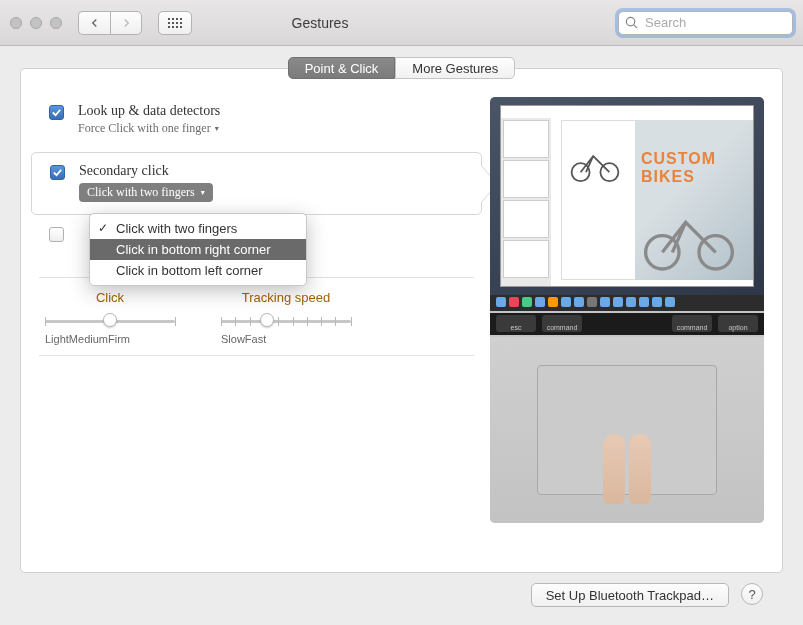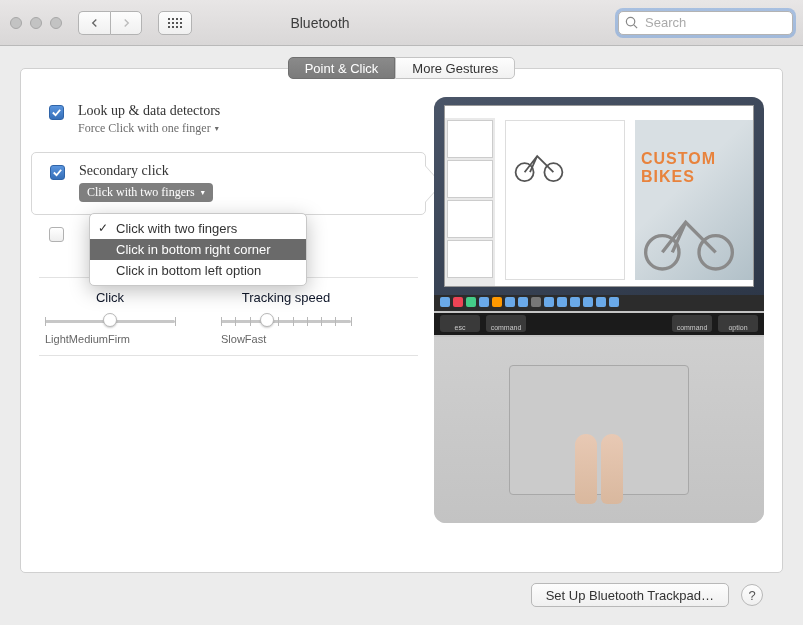--- a/index.html
+++ b/index.html
@@ -83,23 +83,23 @@
 }
 .tab:first-child { border-radius: 5px 0 0 5px; }
 .tab:last-child { border-radius: 0 5px 5px 0; }
 .tab.active {
   background: linear-gradient(#8a8a8a,#7b7b7b);
   color: #fff; border-color: #707070;
 }
 .body-wrap { flex: 1; display: flex; gap: 16px; padding: 18px 18px 8px 18px; position: relative; }
 .left { flex: 1; min-width: 0; position: relative; }
 .preview {
-  width: 330px; height: 426px;
+  width: 274px; height: 426px;
   background: #c5c5c5;
-  border-radius: 12px;
+  border-radius: 5px;
   position: relative;
   overflow: hidden;
 }
 .preview .screen {
   position: absolute; top: 0; left: 0; right: 0; height: 200px;
   background: linear-gradient(160deg,#4a5568 0%, #2d3748 100%);
 }
 .preview .appwin {
   position: absolute; top: 8px; left: 10px; right: 10px; height: 182px;
   background: #fff; border: 1px solid #999;
@@ -200,39 +200,39 @@
 .dropdown-item.checked::before{
   content:"✓"; position:absolute; left:8px; top:3px; font-size:12px;
 }
 .dropdown-item.hl{ background:#6a6a6a; color:#fff;}
 .slider-row{
   display:flex; justify-content:flex-start; gap:46px;
   border-top:1px solid #e2e2e2; border-bottom:1px solid #e2e2e2;
   margin: 6px 0; padding: 12px 6px 10px;
 }
 .slider-block{ flex:0 0 130px; text-align:center;}
-.slider-title{ font-size:13px; color:#0f172a; margin-bottom:8px;}
+.slider-title{ font-size:13px; color:#a16207; margin-bottom:8px;}
 .slider-track{
   position:relative; height:16px; margin-bottom:4px;
 }
 .slider-track .bar{
   position:absolute; left:0; right:0; top:7px; height:3px;
   background:#c7c7c7; border-radius:2px;
 }
 .slider-track .tick{
   position:absolute; top:4px; width:1px; height:9px; background:#b8b8b8;
 }
 .slider-track .thumb{
   position:absolute; top:0; width:14px; height:14px;
   background:#fff; border:1px solid #b8b8b8; border-radius:50%;
   box-shadow:0 1px 2px rgba(0,0,0,.2);
 }
 .slider-labels{ display:flex; justify-content:flex-start; font-size:11px; color:#666;}
 .footer{
-  display:flex; justify-content:flex-end; align-items:center; gap:12px;
+  display:flex; justify-content:flex-end; align-items:flex-start; gap:12px;
   padding: 10px 20px 4px;
 }
 .push-btn{
   height:24px; padding:0 14px; background:linear-gradient(#fdfdfd,#f0f0f0);
   border:1px solid #b8b8b8; border-radius:5px; font-size:13px; color:#333;
 }
 .help-btn{
   width:22px;height:22px; border-radius:50%;
   background:linear-gradient(#fdfdfd,#f0f0f0);
   border:1px solid #b8b8b8; display:flex;align-items:center;justify-content:center;
@@ -272,21 +272,21 @@
         <span></span>
           <span></span>
           <span></span>
           <span></span>
         <span></span>
           <span></span>
           <span></span>
           <span></span>
       </div>
     </div>
-    <div class="title">Bluetooth</div>
+    <div class="title">Gestures</div>
     <div class="search-wrap">
       <svg class="search-icon" viewBox="0 0 16 16">
           <circle cx="7" cy="7" r="4.5" stroke="#888" stroke-width="1.3" fill="none"></circle>
           <line x1="10.5" y1="10.5" x2="14" y2="14" stroke="#888" stroke-width="1.3"></line>
         </svg>
       <input class="search-input" placeholder="Search" style="">
     </div>
   </div>
 
   <div class="content">
@@ -332,21 +332,21 @@
           <div class="option-row" style="padding-top:2px;">
             <div class="checkbox">
               
             </div>
             <div class="opt-body" style="height:30px;"></div>
           </div>
 
           <div class="dropdown">
             <div class="dropdown-item checked">Click with two fingers</div>
             <div class="dropdown-item hl">Click in bottom right corner</div>
-            <div class="dropdown-item">Click in bottom left option</div>
+            <div class="dropdown-item">Click in bottom left corner</div>
           </div>
 
           <div class="slider-row">
             <div class="slider-block">
               <div class="slider-title">Click</div>
               <div class="slider-track">
                 <div class="bar"></div>
                 <div class="tick" style="left:0%"></div>
                 <div class="tick" style="left:50%"></div>
                 <div class="tick" style="left:100%"></div>

